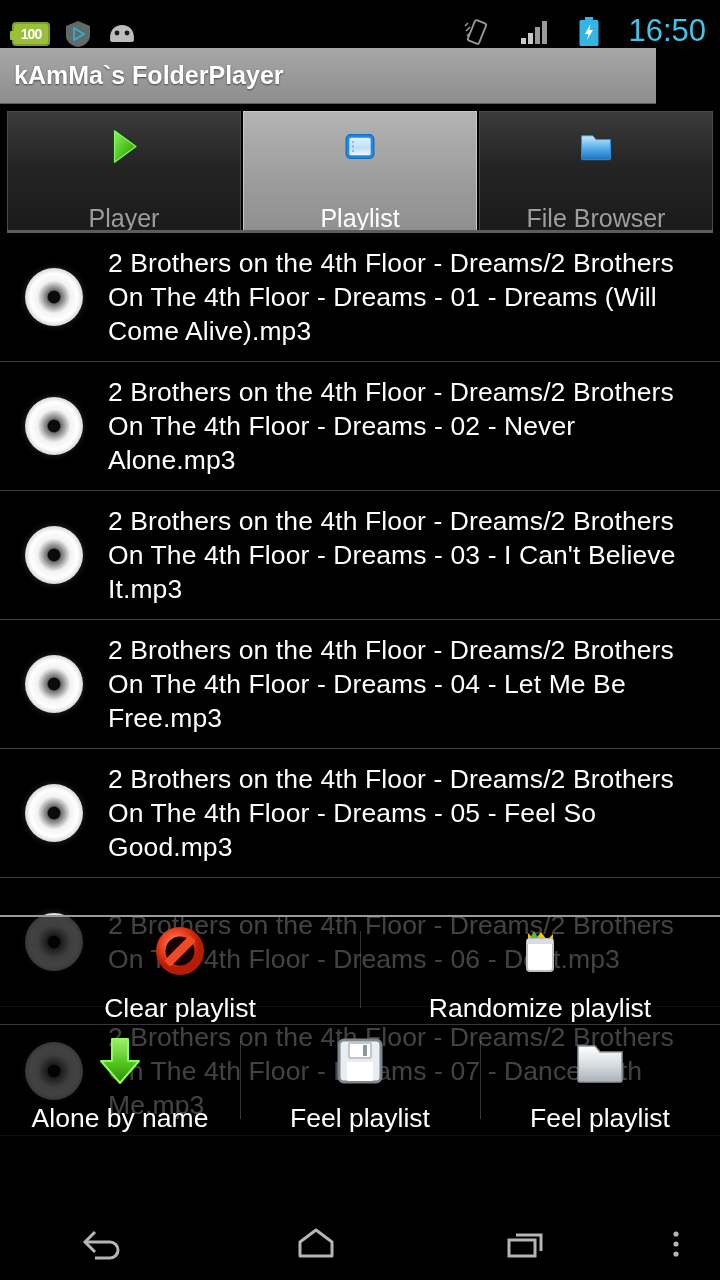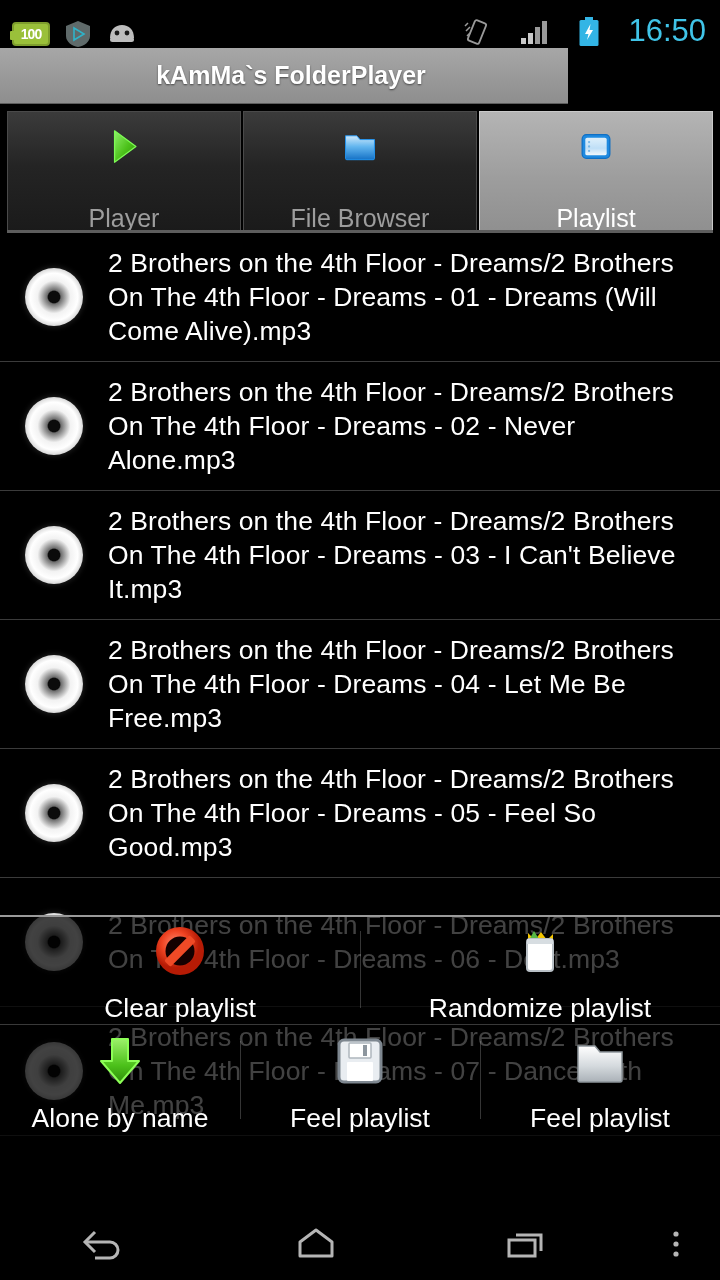--- a/index.html
+++ b/index.html
@@ -34,25 +34,24 @@
   .ic-rotate{ width:30px; height:30px; }
   .ic-signal{ width:30px; height:26px; }
   .ic-batt{ width:22px; height:30px; }
   .clock{
     color:#40c4e8; font-size:31px; font-weight:400; letter-spacing:0px;
     line-height:1; padding-bottom:2px;
   }
 
   
   .titlebar{
-    position:absolute; left:0; top:48px; width:568px; height:56px;
+    position:absolute; left:0; top:48px; width:656px; height:56px;
     background:linear-gradient(180deg,#a7a7a7 0%, #9a9a9a 50%, #8e8e8e 100%);
     display:flex; align-items:center; padding-left:14px;
     border-bottom:1px solid #5d5d5d;
-    justify-content:center;
   }
   .titlebar .t{
     color:#ffffff; font-size:25px; font-weight:bold;
     text-shadow:0 1px 2px rgba(0,0,0,.55);
   }
 
   
   .tabs{
     position:absolute; left:0; top:104px; width:720px; height:129px;
     background:#000; display:flex; padding:7px 7px 0 7px; gap:2px;
@@ -188,53 +187,53 @@
         <defs>
           <linearGradient id="gPlay" x1="0" y1="0" x2="1" y2="1">
             <stop offset="0%" stop-color="#8ff06a"></stop>
               <stop offset="55%" stop-color="#4cc11a"></stop>
               <stop offset="100%" stop-color="#2f8f0c"></stop>
           </linearGradient>
         </defs>
         <path d="M16 6 L50 31 L16 56 Z" fill="url(#gPlay)" stroke="#7dfb55" stroke-width="2" stroke-linejoin="round"></path>
       </svg>
       <div class="tlabel">Player</div>
-    </div>
-
-    <div class="tab">
-      <svg class="tab-icon" viewBox="0 0 62 62">
-        <defs>
-          <linearGradient id="gFb" x1="0" y1="0" x2="0" y2="1">
-            <stop offset="0%" stop-color="#cfe9fb"></stop>
-              <stop offset="45%" stop-color="#63b6ef"></stop>
-              <stop offset="100%" stop-color="#1572c6"></stop>
-          </linearGradient>
-        </defs>
-        <path d="M8 14 h18 l5 6 h23 v30 a2 2 0 0 1 -2 2 h-42 a2 2 0 0 1 -2 -2 Z" fill="url(#gFb)" stroke="#2196f3" stroke-width="1.5"></path>
-      </svg>
-      <div class="tlabel">File Browser</div>
     </div>
 
     <div class="tab selected">
       <svg class="tab-icon" viewBox="0 0 62 62">
         <defs>
           <linearGradient id="gPl" x1="0" y1="0" x2="0" y2="1">
             <stop offset="0%" stop-color="#dff0fb"></stop>
               <stop offset="60%" stop-color="#bfdff7"></stop>
               <stop offset="100%" stop-color="#f3f8fc"></stop>
           </linearGradient>
         </defs>
         <rect x="9" y="12" width="44" height="38" rx="7" fill="#1f8ae0" stroke="#0f6fc4" stroke-width="2"></rect>
         <rect x="14" y="17" width="34" height="28" rx="3" fill="url(#gPl)"></rect>
         <circle cx="20" cy="24" r="1.8" fill="#76b7e8"></circle>
         <circle cx="20" cy="31" r="1.8" fill="#76b7e8"></circle>
         <circle cx="20" cy="38" r="1.8" fill="#76b7e8"></circle>
       </svg>
       <div class="tlabel">Playlist</div>
     </div>
+
+    <div class="tab">
+      <svg class="tab-icon" viewBox="0 0 62 62">
+        <defs>
+          <linearGradient id="gFb" x1="0" y1="0" x2="0" y2="1">
+            <stop offset="0%" stop-color="#cfe9fb"></stop>
+              <stop offset="45%" stop-color="#63b6ef"></stop>
+              <stop offset="100%" stop-color="#1572c6"></stop>
+          </linearGradient>
+        </defs>
+        <path d="M8 14 h18 l5 6 h23 v30 a2 2 0 0 1 -2 2 h-42 a2 2 0 0 1 -2 -2 Z" fill="url(#gFb)" stroke="#2196f3" stroke-width="1.5"></path>
+      </svg>
+      <div class="tlabel">File Browser</div>
+    </div>
   </div>
 
   <div class="list">
     <div class="row">
       <div class="disc-wrap">
           <div class="disc"></div>
         </div>
       <div class="title">2 Brothers on the 4th Floor - Dreams/2 Brothers On The 4th Floor - Dreams - 01 - Dreams (Will Come Alive).mp3</div>
     </div>
     <div class="row">

